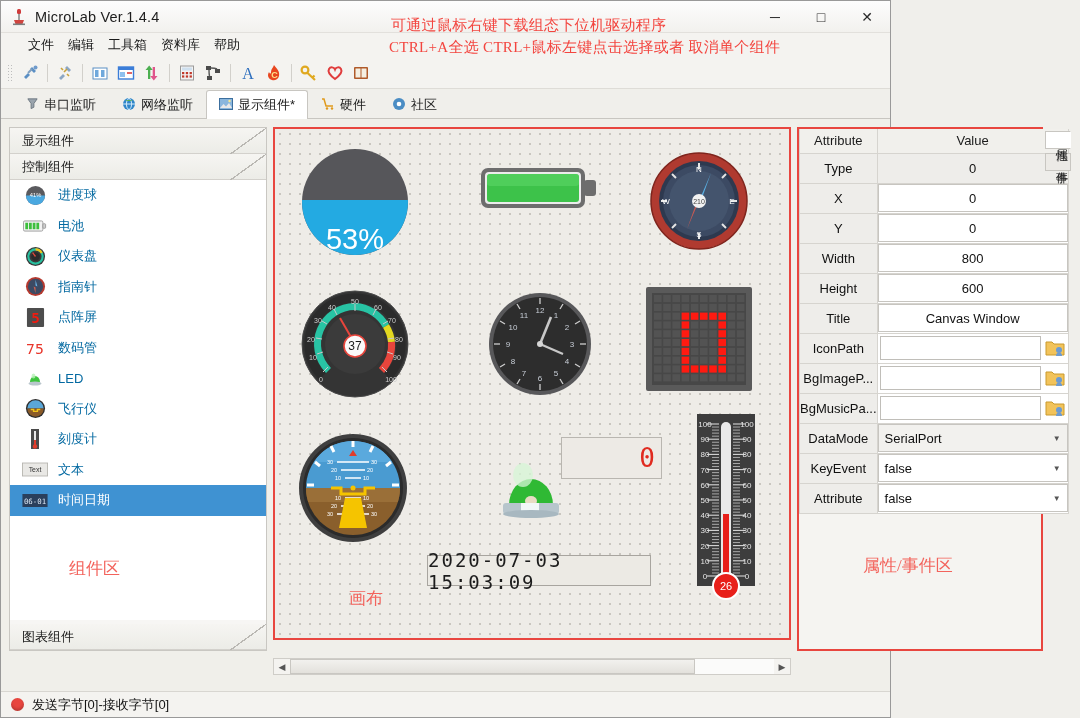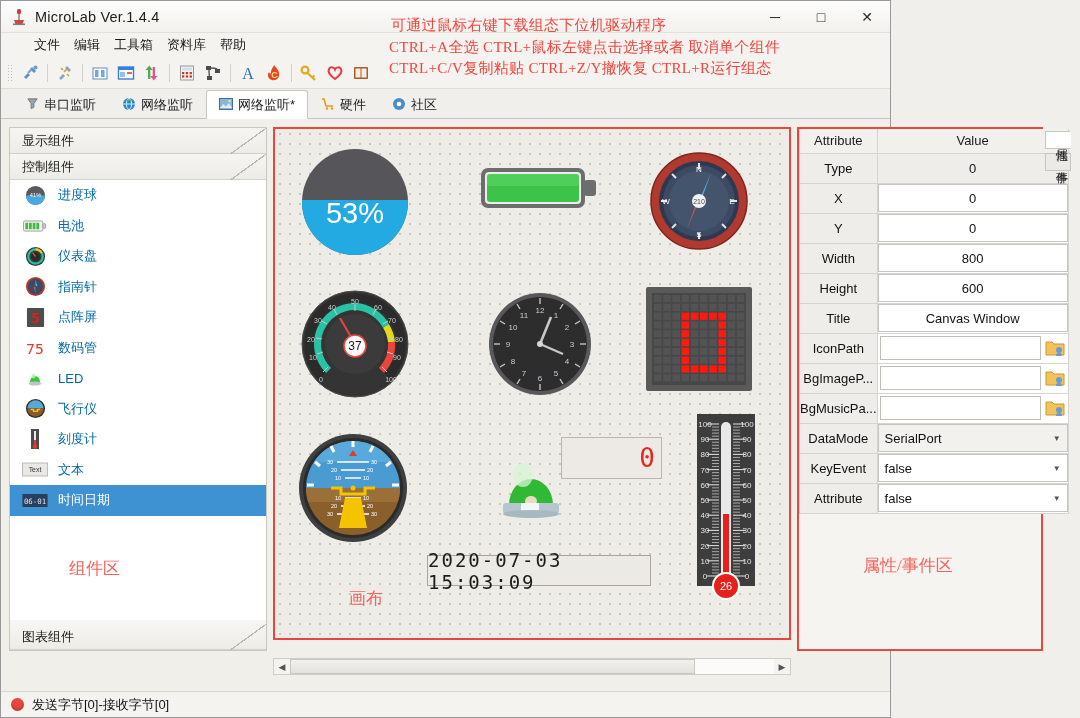--- a/index.html
+++ b/index.html
@@ -32,21 +32,21 @@
   .win-buttons { position: absolute; right: 0; top: 0; height: 32px; display: flex; }
   .win-btn {
     width: 46px; height: 32px; display: flex; align-items: center; justify-content: center;
     font-size: 14px; color: #2a2a2a; cursor: default;
   }
 
   
   .menubar {
     position: absolute; top: 32px; left: 0; right: 0; height: 24px;
     background: #f4f3f0;
-    display: flex; align-items: center; padding-left: 26px;
+    display: flex; align-items: center; padding-left: 20px;
   }
   .menu-item {
     font-size: 13px; color: #1a1a1a; padding: 2px 7px; cursor: default;
   }
 
   
   .toolbar {
     position: absolute; top: 56px; left: 0; right: 0; height: 32px;
     background: #f4f3f0; border-bottom: 1px solid #dedcd7;
     display: flex; align-items: center; padding-left: 6px;
@@ -319,21 +319,20 @@
       <svg width="20" height="20" viewBox="0 0 20 20">
           <rect x="3" y="4" width="14" height="12" fill="#b05a2a" rx="1"></rect>
           <rect x="4.5" y="5.5" width="5" height="9" fill="#f5efe2"></rect>
           <rect x="10.5" y="5.5" width="5" height="9" fill="#f5efe2"></rect>
         </svg>
     </div>
   </div>
 
   <div class="annot" id="ann1">可通过鼠标右键下载组态下位机驱动程序</div>
   <div class="annot" id="ann2">CTRL+A全选  CTRL+鼠标左键点击选择或者  取消单个组件</div>
-  <div class="annot" id="ann3">CTRL+C/V复制粘贴  CTRL+Z/Y撤恢复  CTRL+R运行组态</div>
 
   <div class="tabstrip">
     <div class="tab">
       <span class="ticon">
         <svg width="13" height="13" viewBox="0 0 14 14">
             <path d="M2 2 h10 l-3.5 5 v4 l-3 1.5 v-5.5 Z" fill="#9aa4ad" stroke="#6b7680"></path>
           </svg>
       </span>
       <span>串口监听</span>
     </div>
@@ -348,21 +347,21 @@
       <span>网络监听</span>
     </div>
     <div class="tab active">
       <span class="ticon">
         <svg width="14" height="14" viewBox="0 0 14 14">
             <rect x="0.5" y="1.5" width="13" height="11" fill="#8ab6dd" stroke="#3c6f9e"></rect>
             <path d="M1 11 l3.5-4 2.5 2.5 3-3.5 3 5 Z" fill="#e8e8e8"></path>
             <circle cx="10.5" cy="4" r="1.2" fill="#f7e98f"></circle>
           </svg>
       </span>
-      <span>网络监听*</span>
+      <span>显示组件*</span>
     </div>
     <div class="tab">
       <span class="ticon">
         <svg width="14" height="14" viewBox="0 0 14 14">
             <path d="M1 2 h2 l2 7 h7" fill="none" stroke="#e09a1c" stroke-width="1.5"></path>
             <circle cx="6" cy="11.5" r="1.2" fill="#e09a1c"></circle>
             <circle cx="11" cy="11.5" r="1.2" fill="#e09a1c"></circle>
           </svg>
       </span>
       <span>硬件</span>
@@ -527,21 +526,21 @@
     <div class="canvas">
 
       <div class="w" style="left:26px; top:19px;">
         <svg width="108" height="108" viewBox="0 0 108 108">
           <circle cx="54" cy="54" r="53" fill="#56565a"></circle>
           <clipPath id="pbClip">
               <circle cx="54" cy="54" r="53"></circle>
             </clipPath>
           <rect x="0" y="52" width="108" height="56" fill="#23aae2" clip-path="url(#pbClip)"></rect>
         </svg>
-        <div style="position:absolute; left:0; top:11px; width:108px; height:108px; display:flex; align-items:center; justify-content:center;">
+        <div style="position:absolute; left:0; top:0; width:108px; height:108px; display:flex; align-items:flex-end; justify-content:center;">
           <span style="font-size:29px; color:#fff; font-family:'Liberation Sans',sans-serif;">53%</span>
         </div>
       </div>
 
       <div class="w" style="left:205px; top:35px;">
         <svg width="118" height="48" viewBox="0 0 118 48">
           <rect x="1" y="4" width="104" height="40" rx="7" fill="#6d6d6d"></rect>
           <rect x="5" y="8" width="96" height="32" rx="4" fill="#ececec"></rect>
           <rect x="7" y="10" width="92" height="28" rx="3" fill="#3dc24a"></rect>
           <rect x="7" y="10" width="92" height="12" rx="3" fill="#5ed869" opacity=".55"></rect>

